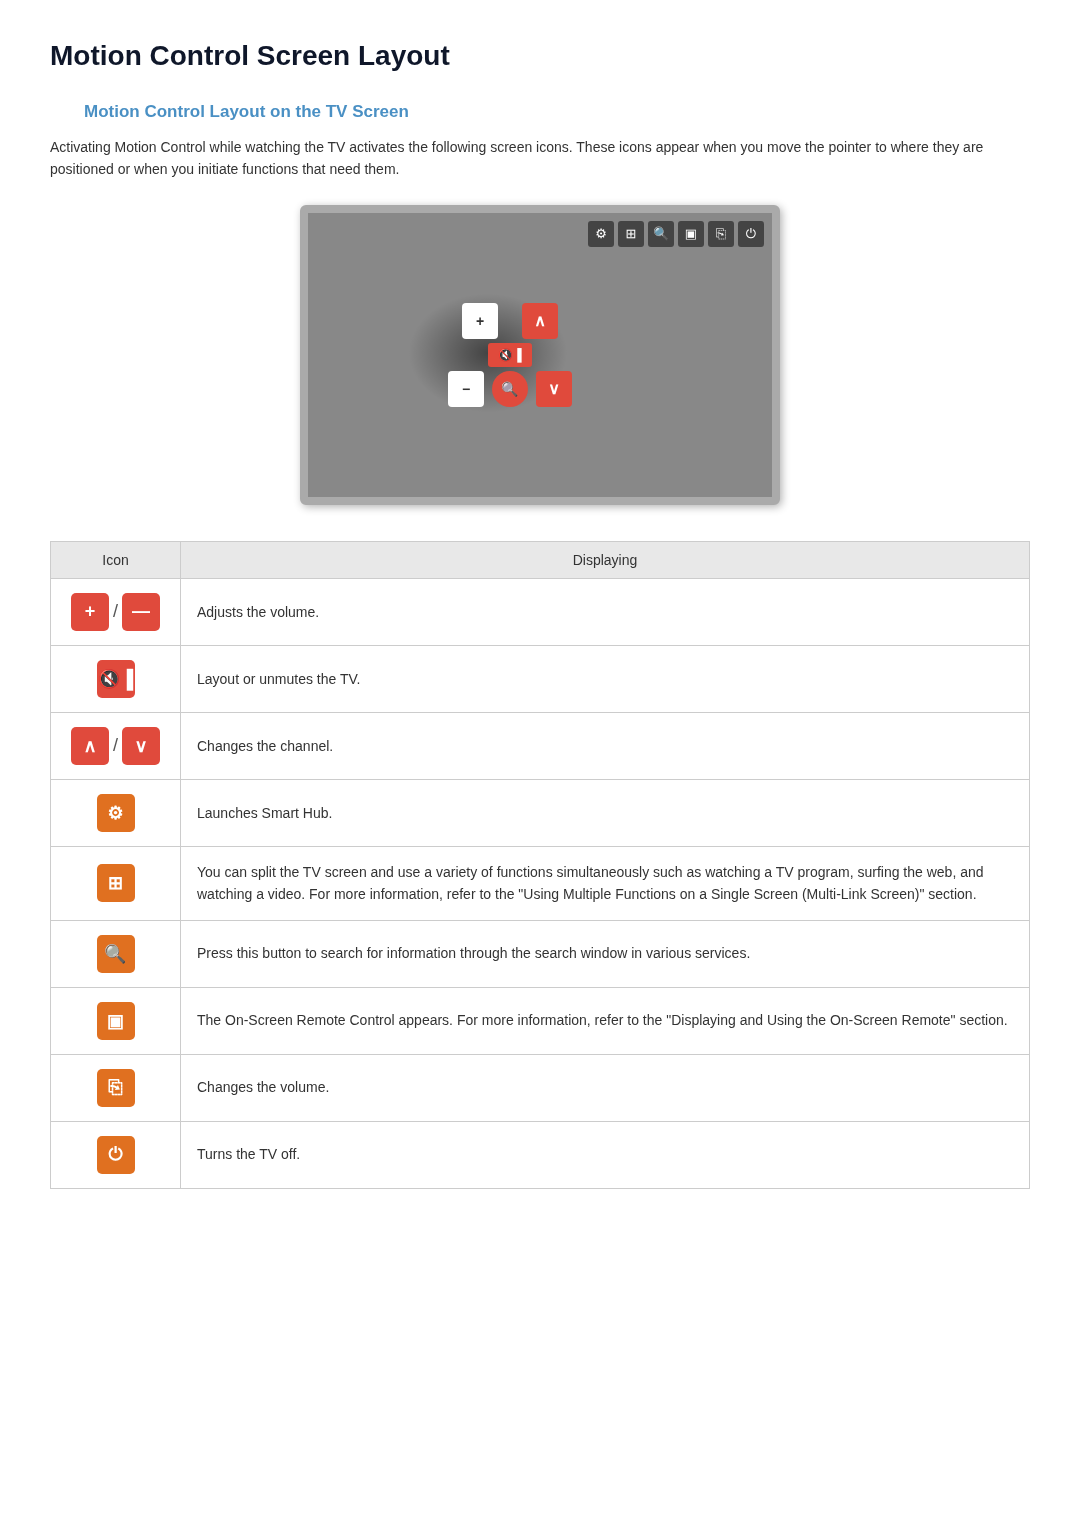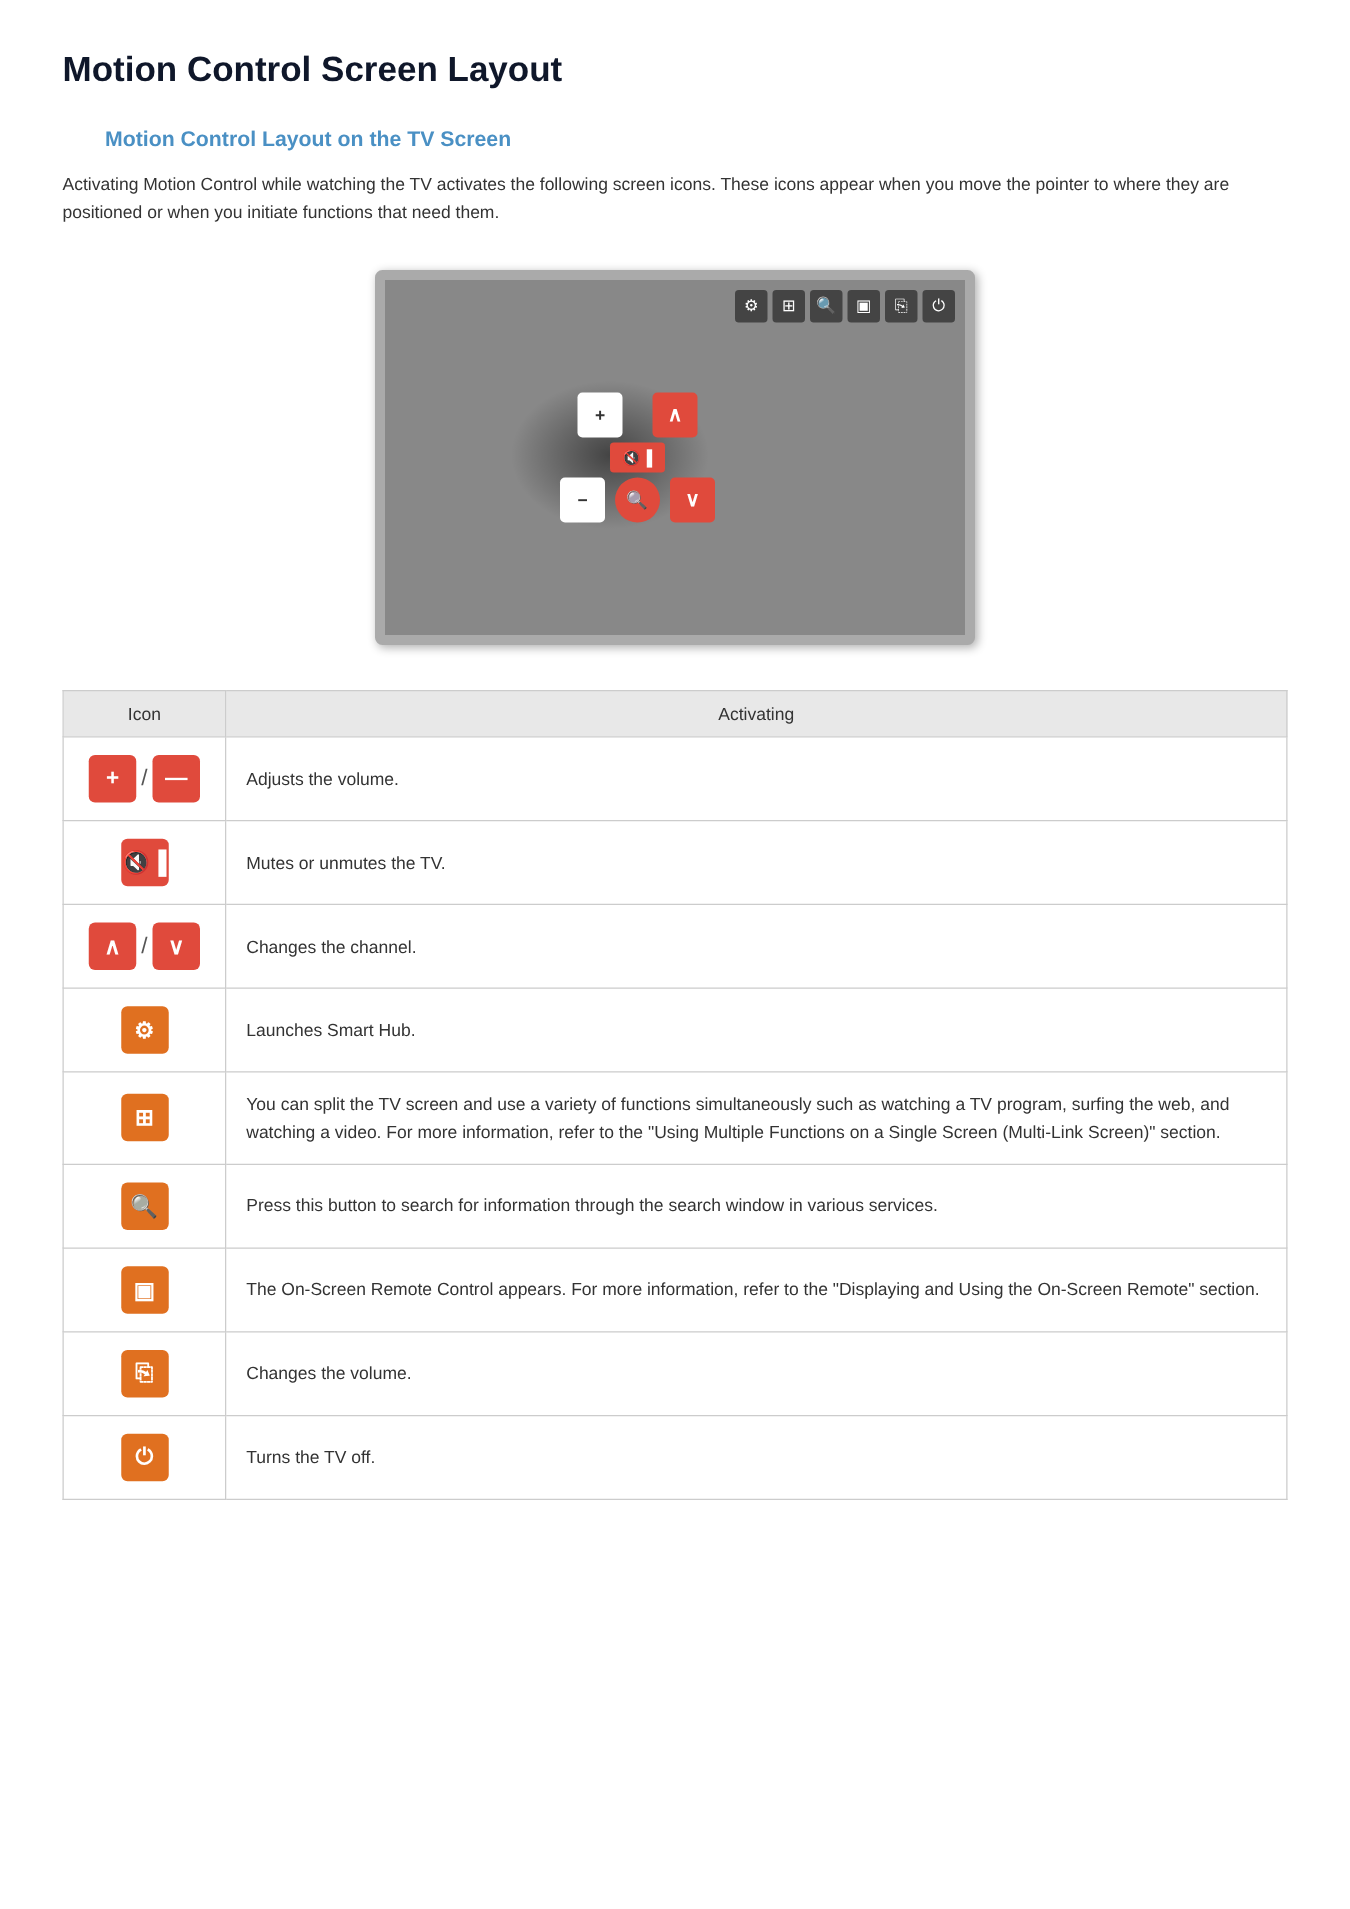--- a/index.html
+++ b/index.html
@@ -19,21 +19,21 @@
     h2 {
       color: #4a90c4;
       font-size: 17px;
       font-weight: bold;
       margin-bottom: 14px;
       margin-left: 34px;
     }
     .intro-text {
       font-size: 14px;
       line-height: 1.6;
-      margin-bottom: 35px;
+      margin-bottom: 24px;
       color: #333;
     }
     
     .tv-container {
       display: flex;
       justify-content: center;
       margin-bottom: 36px;
     }
     .tv-screen {
       width: 480px;
@@ -231,37 +231,37 @@
         <div class="ctrl-btn channel">∨</div>
       </div>
     </div>
   </div>
 </div>
 
 <table class="icon-table">
   <thead>
     <tr>
       <th>Icon</th>
-      <th class="desc-col">Activating</th>
+      <th class="desc-col">Displaying</th>
     </tr>
   </thead>
   <tbody id="table-body">
   <tr>
         <td class="icon-cell"><div class="icon-badge">
             <div class="sq-icon red">+</div>
             <span class="icon-slash">/</span>
             <div class="sq-icon red">—</div>
           </div></td>
         <td class="desc-cell">Adjusts the volume.</td>
       </tr>
       <tr>
         <td class="icon-cell"><div class="icon-badge">
             <div class="sq-icon red">🔇▐</div>
           </div></td>
-        <td class="desc-cell">Mutes or unmutes the TV.</td>
+        <td class="desc-cell">Layout or unmutes the TV.</td>
       </tr>
       <tr>
         <td class="icon-cell"><div class="icon-badge">
             <div class="sq-icon red">∧</div>
             <span class="icon-slash">/</span>
             <div class="sq-icon red">∨</div>
           </div></td>
         <td class="desc-cell">Changes the channel.</td>
       </tr>
       <tr>

